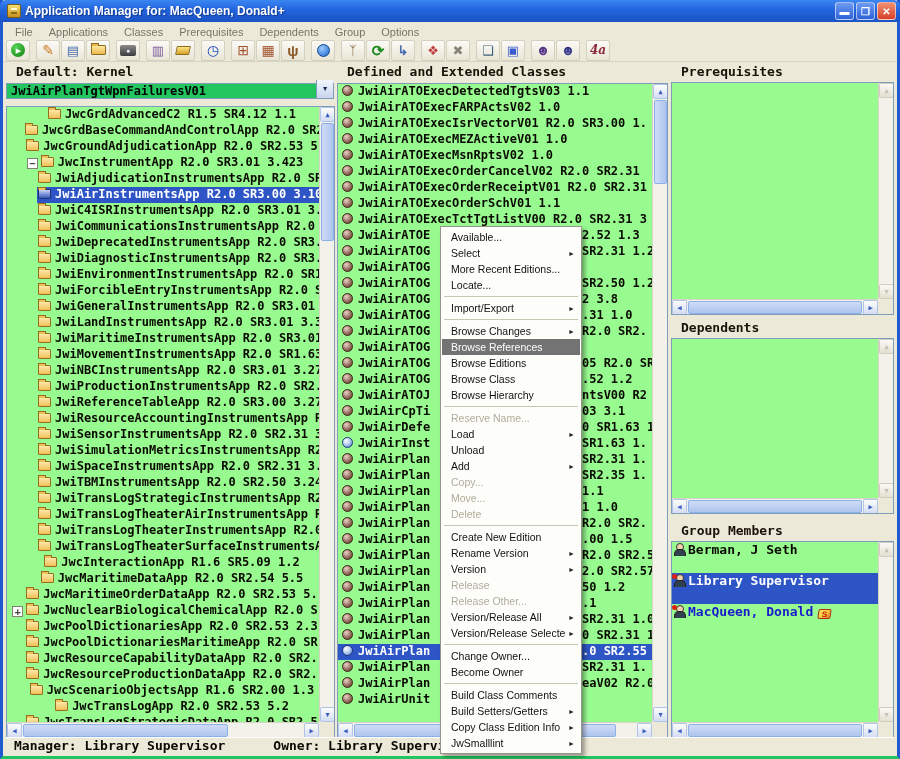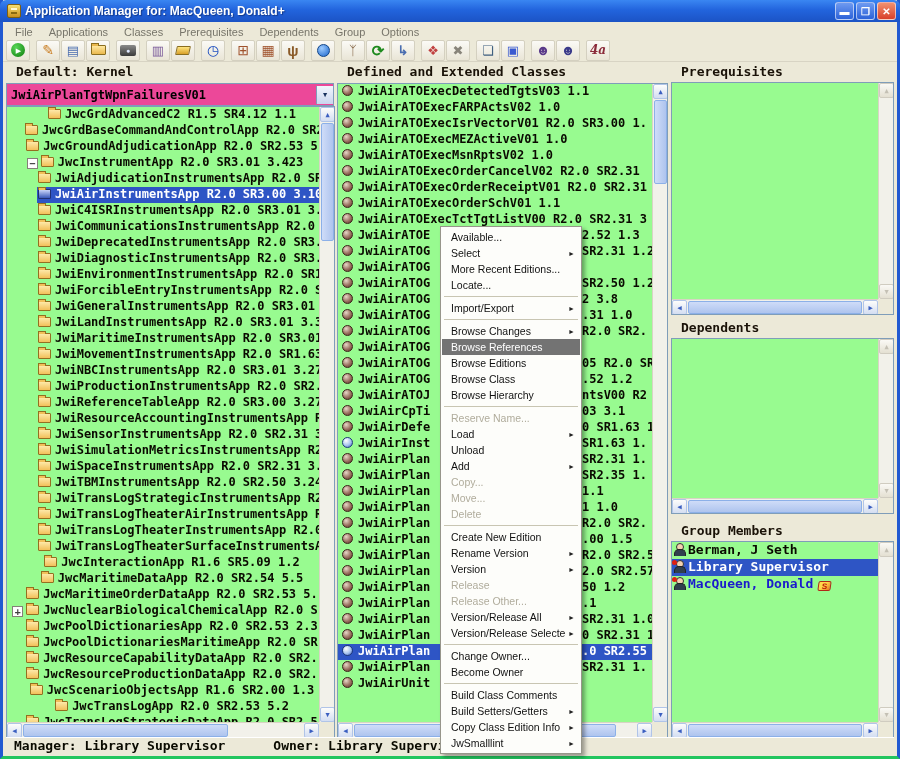--- a/index.html
+++ b/index.html
@@ -73,22 +73,22 @@
   .col-left  { left:0;   width:329px; }
   .col-mid   { left:331px; width:331px; }
   .col-right { left:665px; right:0; }
 
   .pane-header { height:19px; font:bold 13px "DejaVu Sans Mono", monospace; color:#1a1208;
     padding:2px 0 0 10px; white-space:nowrap; overflow:hidden; }
   .listbox { position:absolute; left:0; right:0; background:#98fb90; border:1px solid #7f9db9; overflow:hidden; }
 
   
   .col-left .pane-header { position:absolute; top:0; left:0; right:0; }
-  .combo { position:absolute; top:21px; left:0; right:1px; height:23px; background:#ec4899;
-    border:1px solid #7f9db9; display:flex; align-items:center; }
+  .combo { position:absolute; top:21px; left:0; right:1px; height:16px; background:#22c55e;
+    border:1px solid #7f9db9; display:flex; align-items:flex-end; }
   .combo-text { flex:1; font:bold 12px "DejaVu Sans Mono", monospace; padding-left:4px; white-space:nowrap; overflow:hidden; }
   .combo-btn { width:17px; height:18px; margin-right:0; border-left:1px solid #7f9db9;
     background:linear-gradient(#f2f6fd,#c9d5ee); display:flex; align-items:center; justify-content:center;
     font-size:7px; color:#16305c; }
   .tree-list { top:44px; bottom:0; }
 
   .trow { height:16px; line-height:16px; white-space:pre; padding-left:4px; font:bold 12px "DejaVu Sans Mono", monospace; color:#0a0a00; overflow:hidden;text-align:center; }
   .trow.i-1 { padding-left:17px; }
   .exp-box { display:inline-block; width:11px; height:11px; margin-right:2px; visibility:hidden;
     vertical-align:-1px; text-align:center; font-size:10px; line-height:9px; color:#404040; }
@@ -115,21 +115,21 @@
   .icon-special .cicon { background:radial-gradient(circle at 35% 30%,#ffffff,#a8c4ee 55%,#3858b8); border-color:#203878; }
 
   
   .col-right .pane-header { position:absolute; left:0; right:0; }
   .hdr-prereq  { top:0; }
   .box-prereq  { top:20px; height:233px; }
   .hdr-deps    { top:256px; }
   .box-deps    { top:276px; height:176px; }
   .hdr-members { top:459px; }
   .box-members { top:479px; bottom:0; }
-  .mrow { position:relative; height:17px; line-height:17px; white-space:pre; padding-left:2px;
+  .mrow { position:relative; height:31px; line-height:17px; white-space:pre; padding-left:2px;
     font:bold 13px "DejaVu Sans Mono", monospace; color:#0a0a00; overflow:hidden; }
   .mrow.style-selected { background:#2e55c5; color:#fff; }
   .mrow.style-blue { color:#1a1acd; }
   .person-icon { position:relative; display:inline-block; width:11px; height:13px; margin-right:3px; vertical-align:-2px; }
   .person-icon::before { content:""; position:absolute; top:0; left:2px; width:6px; height:6px; border-radius:50%;
     background:#f4d2b0; border:1px solid #333; }
   .person-icon::after { content:""; position:absolute; bottom:0; left:0; width:10px; height:6px;
     border-radius:5px 5px 0 0; background:#30404e; border:1px solid #222; border-bottom:none; }
   .marker-dot { display:none; }
   .marker-red .marker-dot { display:inline-block; width:5px; height:5px; border-radius:50%; background:#e02010;
@@ -470,20 +470,21 @@
             <div class="crow icon-class"><span class="cicon"></span><span>JwiAirPlan                     .1</span></div>
 
             <div class="crow icon-class"><span class="cicon"></span><span>JwiAirPlan                     SR2.31 1.0</span></div>
 
             <div class="crow icon-class"><span class="cicon"></span><span>JwiAirPlan                     0 SR2.31 1</span></div>
 
             <div class="crow sel icon-special"><span class="cicon"></span><span>JwiAirPlan                     .0 SR2.55 1.0</span></div>
 
             <div class="crow icon-class"><span class="cicon"></span><span>JwiAirPlan                     SR2.31 1.</span></div>
 
+            <div class="crow icon-class"><span class="cicon"></span><span>JwiAirPlan                     eaV02 R2.0</span></div>
 
             <div class="crow icon-class"><span class="cicon"></span><span>JwiAirUnit</span></div>
           </div>
         <div class="vsb">
           <div class="sb-btn up">▲</div>
           <div class="sb-thumb" style="top:16px;height:84px;"></div>
           <div class="sb-btn down">▼</div>
         </div>
         <div class="hsb">
           <div class="sb-btn left">◀</div>

